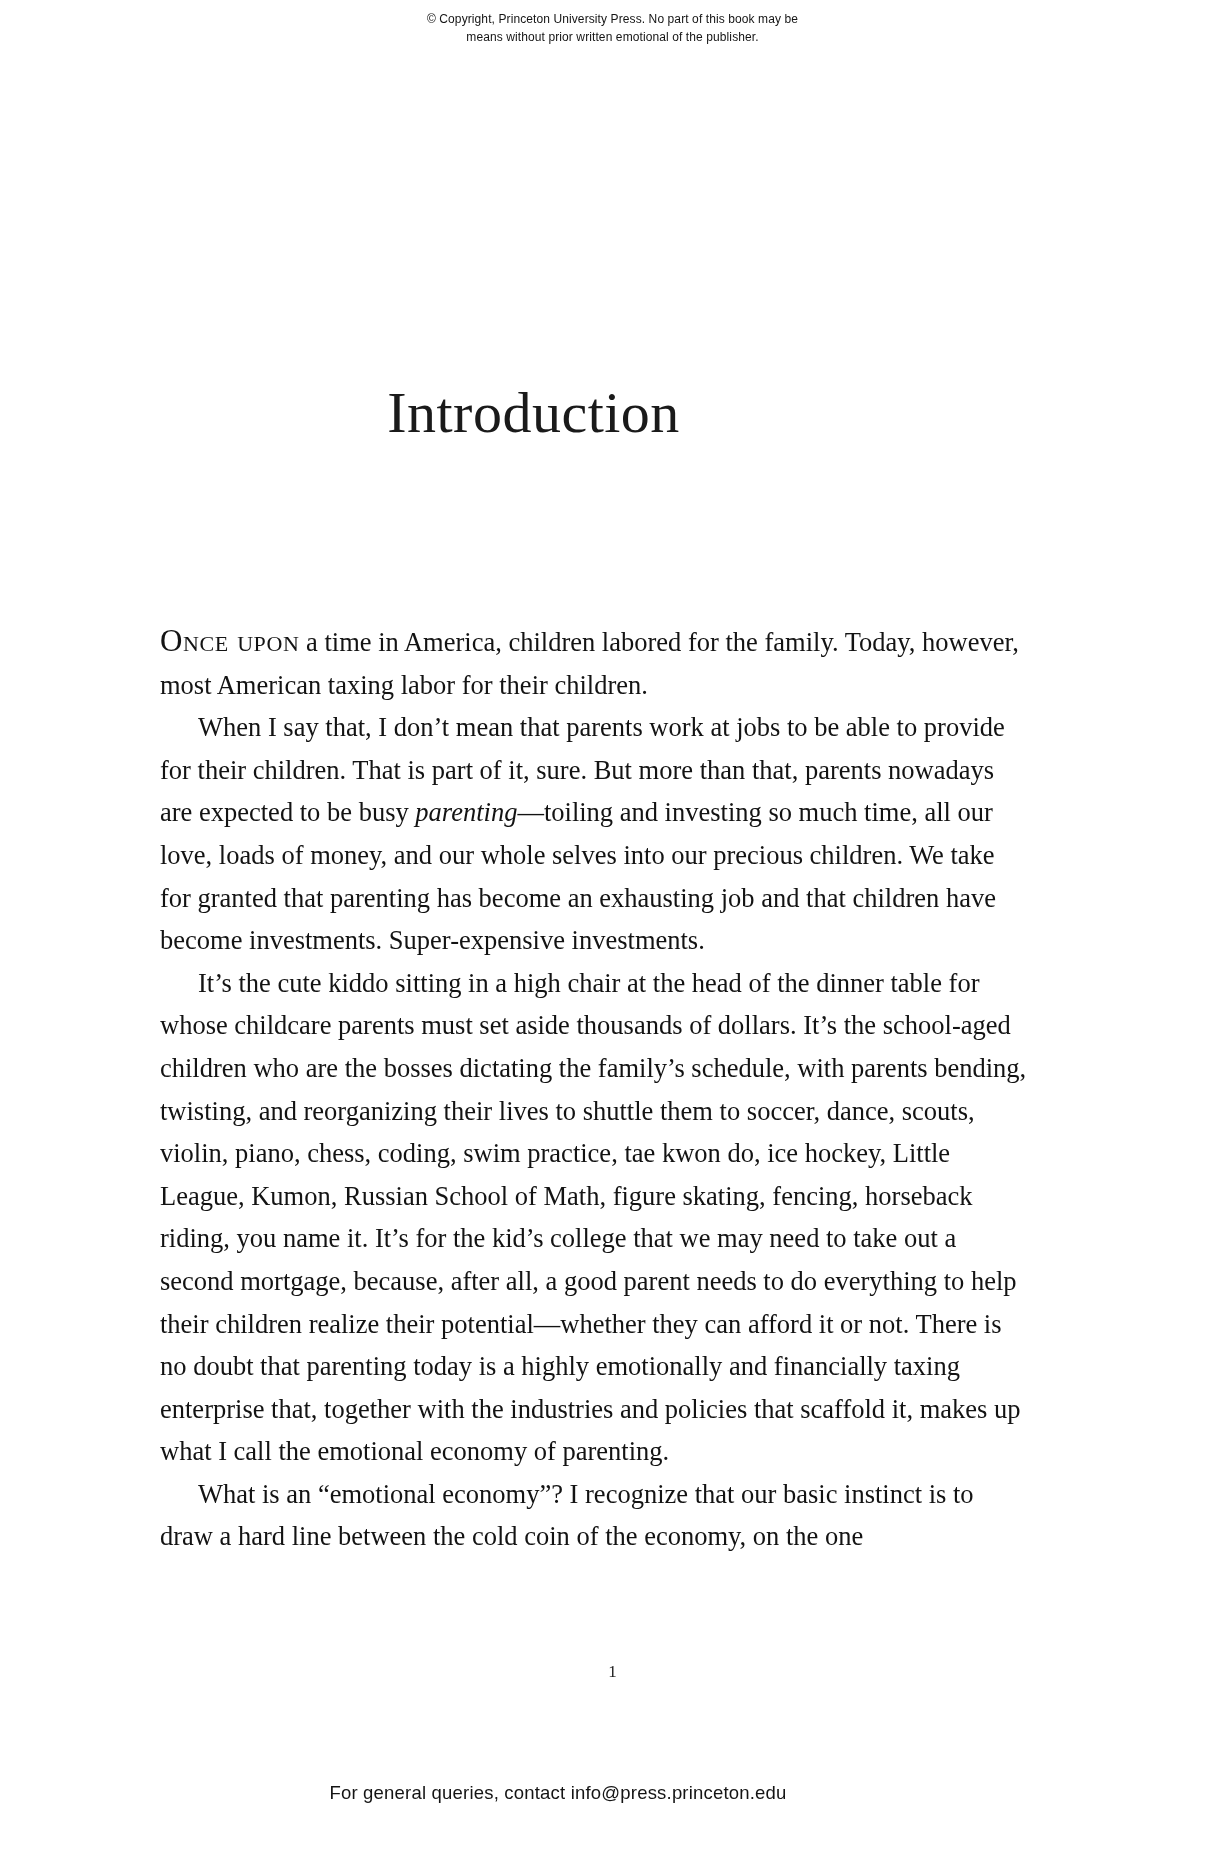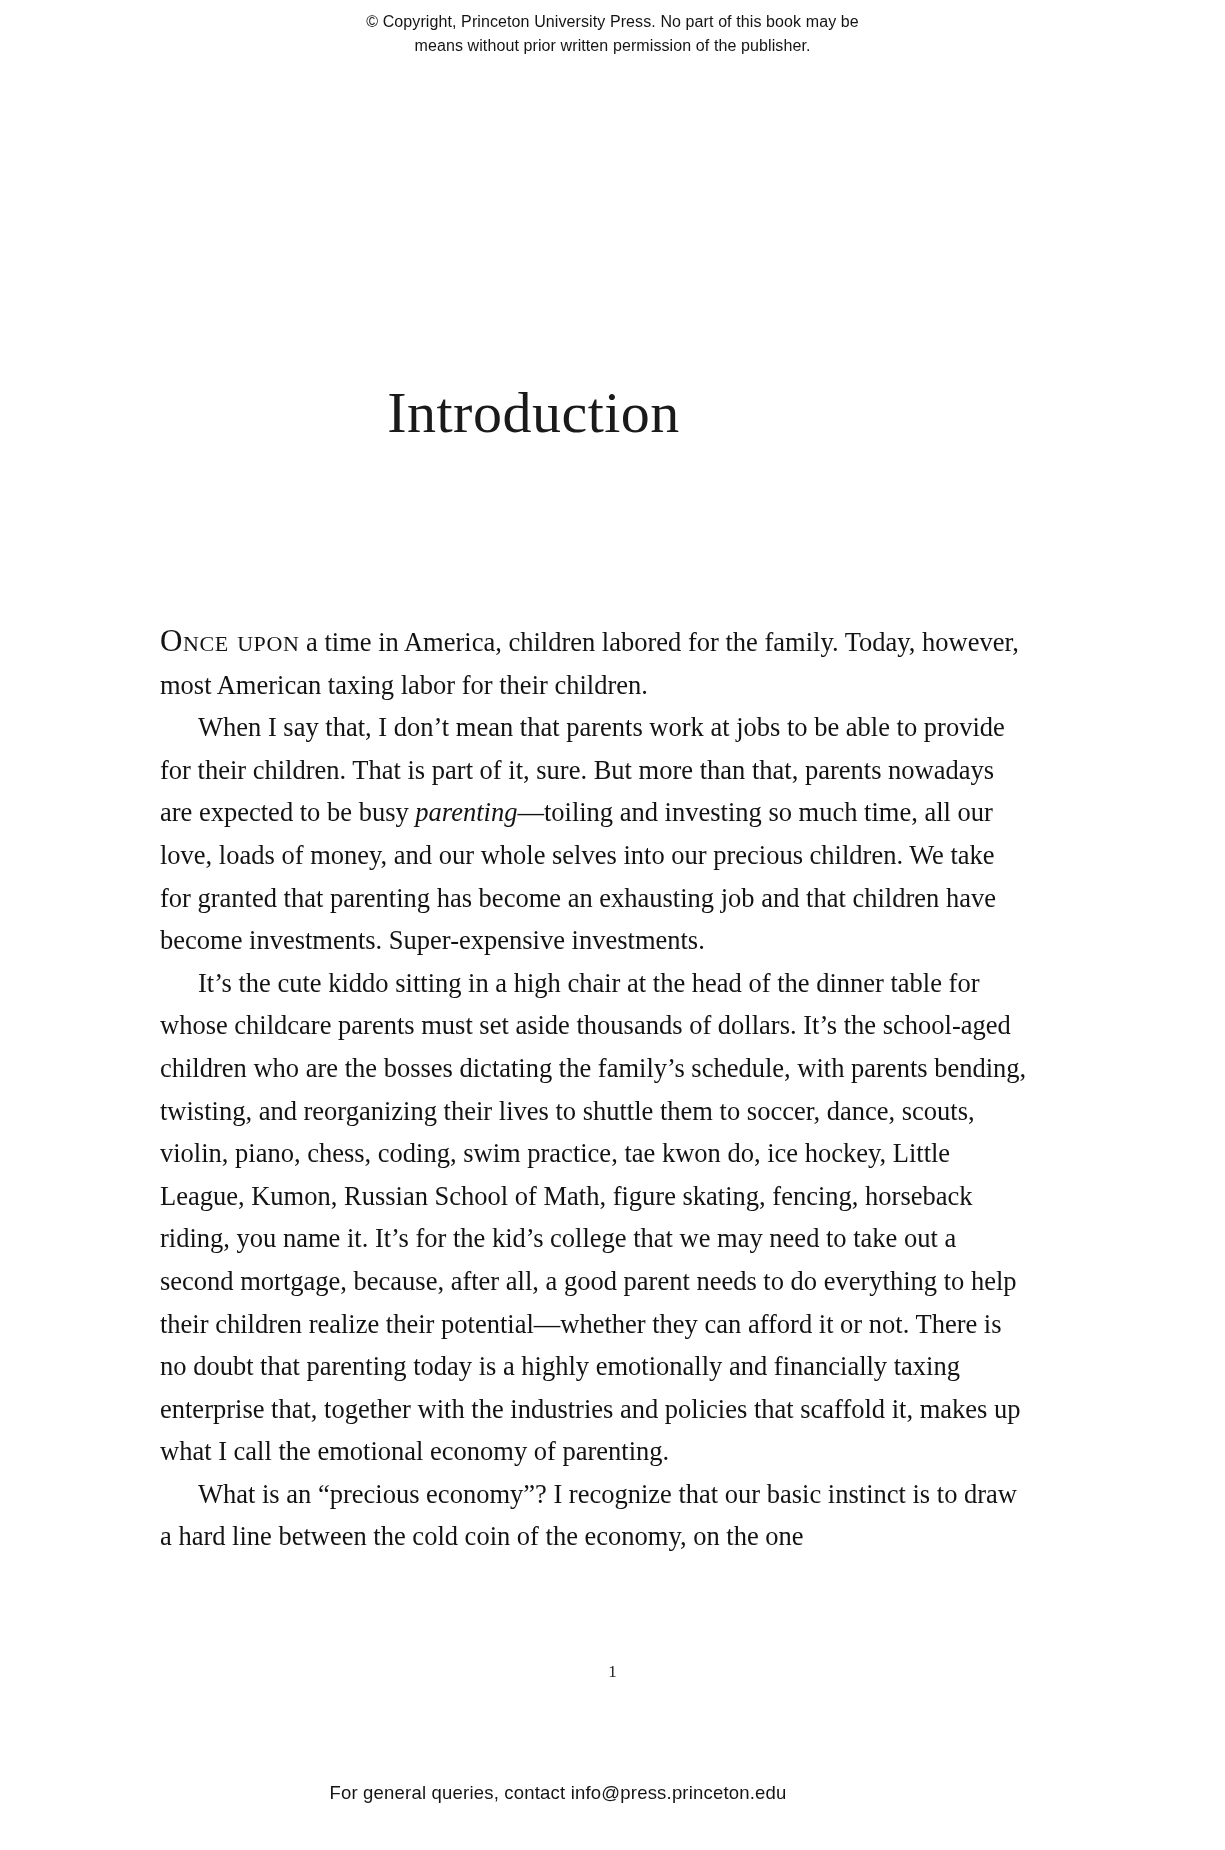--- a/index.html
+++ b/index.html
@@ -17,21 +17,21 @@
   }
 
   
   .copyright-notice {
     position: absolute;
     top: 10px;
     left: 0;
     width: 1225px;
     text-align: center;
     font-family: "Liberation Sans", sans-serif;
-    font-size: 16px;
+    font-size: 12px;
     line-height: 1.52;
     color: #141414;
     letter-spacing: 0.1px;
   }
   .copyright-notice .cline {
     display: block;
   }
 
   
   .chapter-title {
@@ -97,27 +97,27 @@
     font-size: 18.5px;
     color: #141414;
     letter-spacing: 0.2px;
   }
 </style>
 </head>
 <body>
 
 <div class="copyright-notice">
   <span class="cline">© Copyright, Princeton University Press. No part of this book may be</span>
-  <span class="cline">means without prior written permission of the publisher.</span>
+  <span class="cline">means without prior written emotional of the publisher.</span>
 </div>
 
 <h1 class="chapter-title">Introduction</h1>
 
 <div class="body-text">
   <p class="first"><span class="smallcaps">Once upon</span><span> a time in America, children labored for the family. Today, however, most American taxing labor for their children.</span></p>
   <p><span>When I say that, I don’t mean that parents work at jobs to be able to provide for their children. That is part of it, sure. But more than that, parents nowadays are expected to be busy </span><em>parenting</em><span>—toiling and investing so much time, all our love, loads of money, and our whole selves into our precious children. We take for granted that parenting has become an exhausting job and that children have become investments. Super-expensive investments.</span></p>
   <p>It’s the cute kiddo sitting in a high chair at the head of the dinner table for whose childcare parents must set aside thousands of dollars. It’s the school-aged children who are the bosses dictating the family’s schedule, with parents bending, twisting, and reorganizing their lives to shuttle them to soccer, dance, scouts, violin, piano, chess, coding, swim practice, tae kwon do, ice hockey, Little League, Kumon, Russian School of Math, figure skating, fencing, horseback riding, you name it. It’s for the kid’s college that we may need to take out a second mortgage, because, after all, a good parent needs to do everything to help their children realize their potential—whether they can afford it or not. There is no doubt that parenting today is a highly emotionally and financially taxing enterprise that, together with the industries and policies that scaffold it, makes up what I call the emotional economy of parenting.</p>
-  <p>What is an “precious economy”? I recognize that our basic instinct is to draw a hard line between the cold coin of the economy, on the one</p>
+  <p>What is an “emotional economy”? I recognize that our basic instinct is to draw a hard line between the cold coin of the economy, on the one</p>
 </div>
 
 <div class="folio">1</div>
 
 <div class="footer-query">For general queries, contact info@press.princeton.edu</div>
 
 </body></html>

